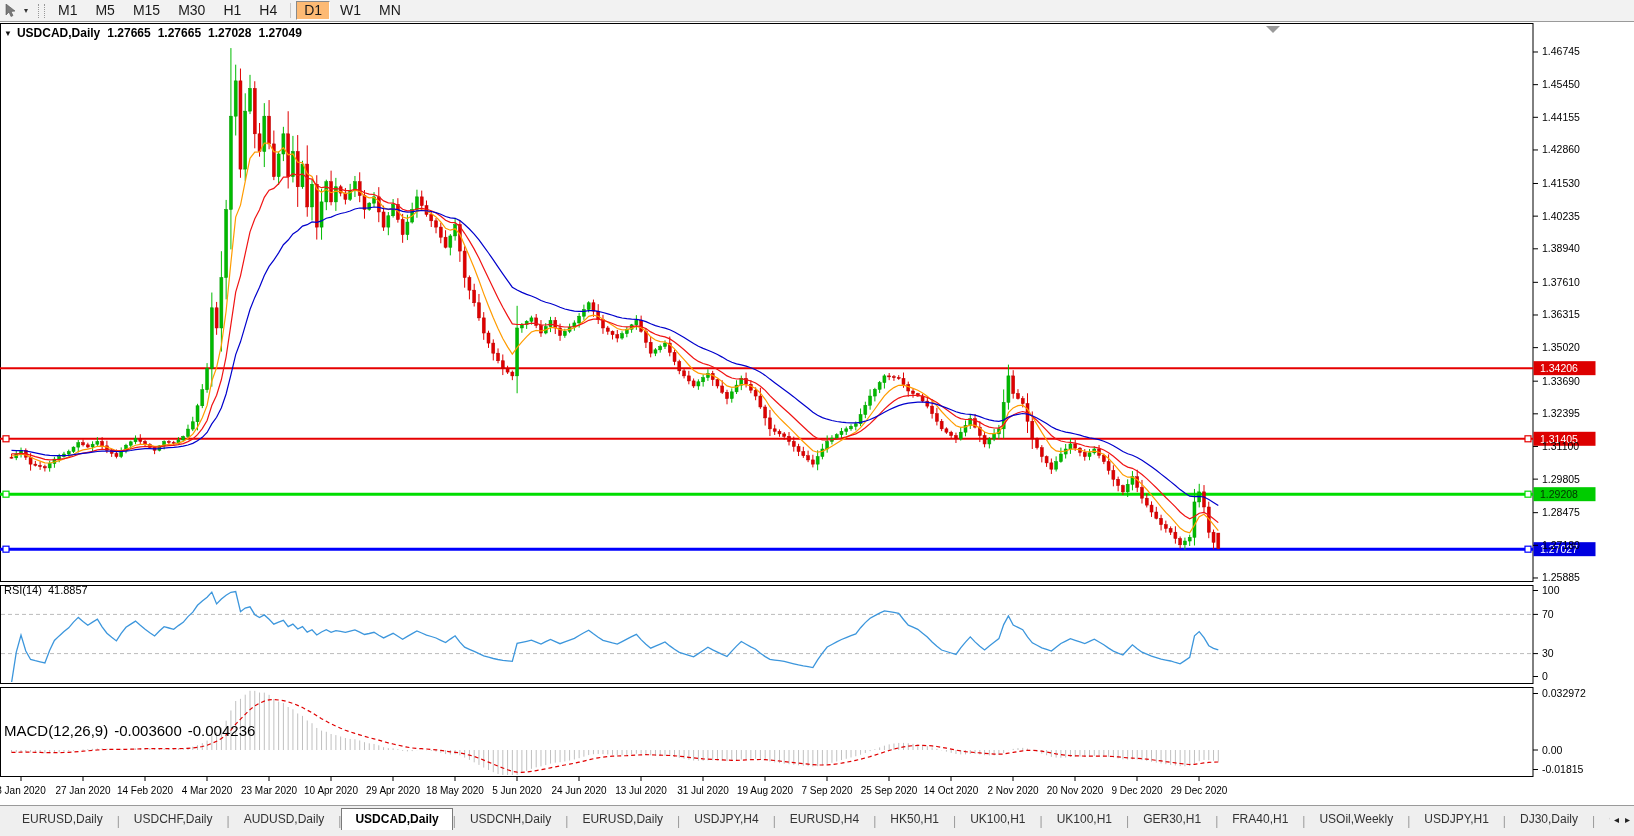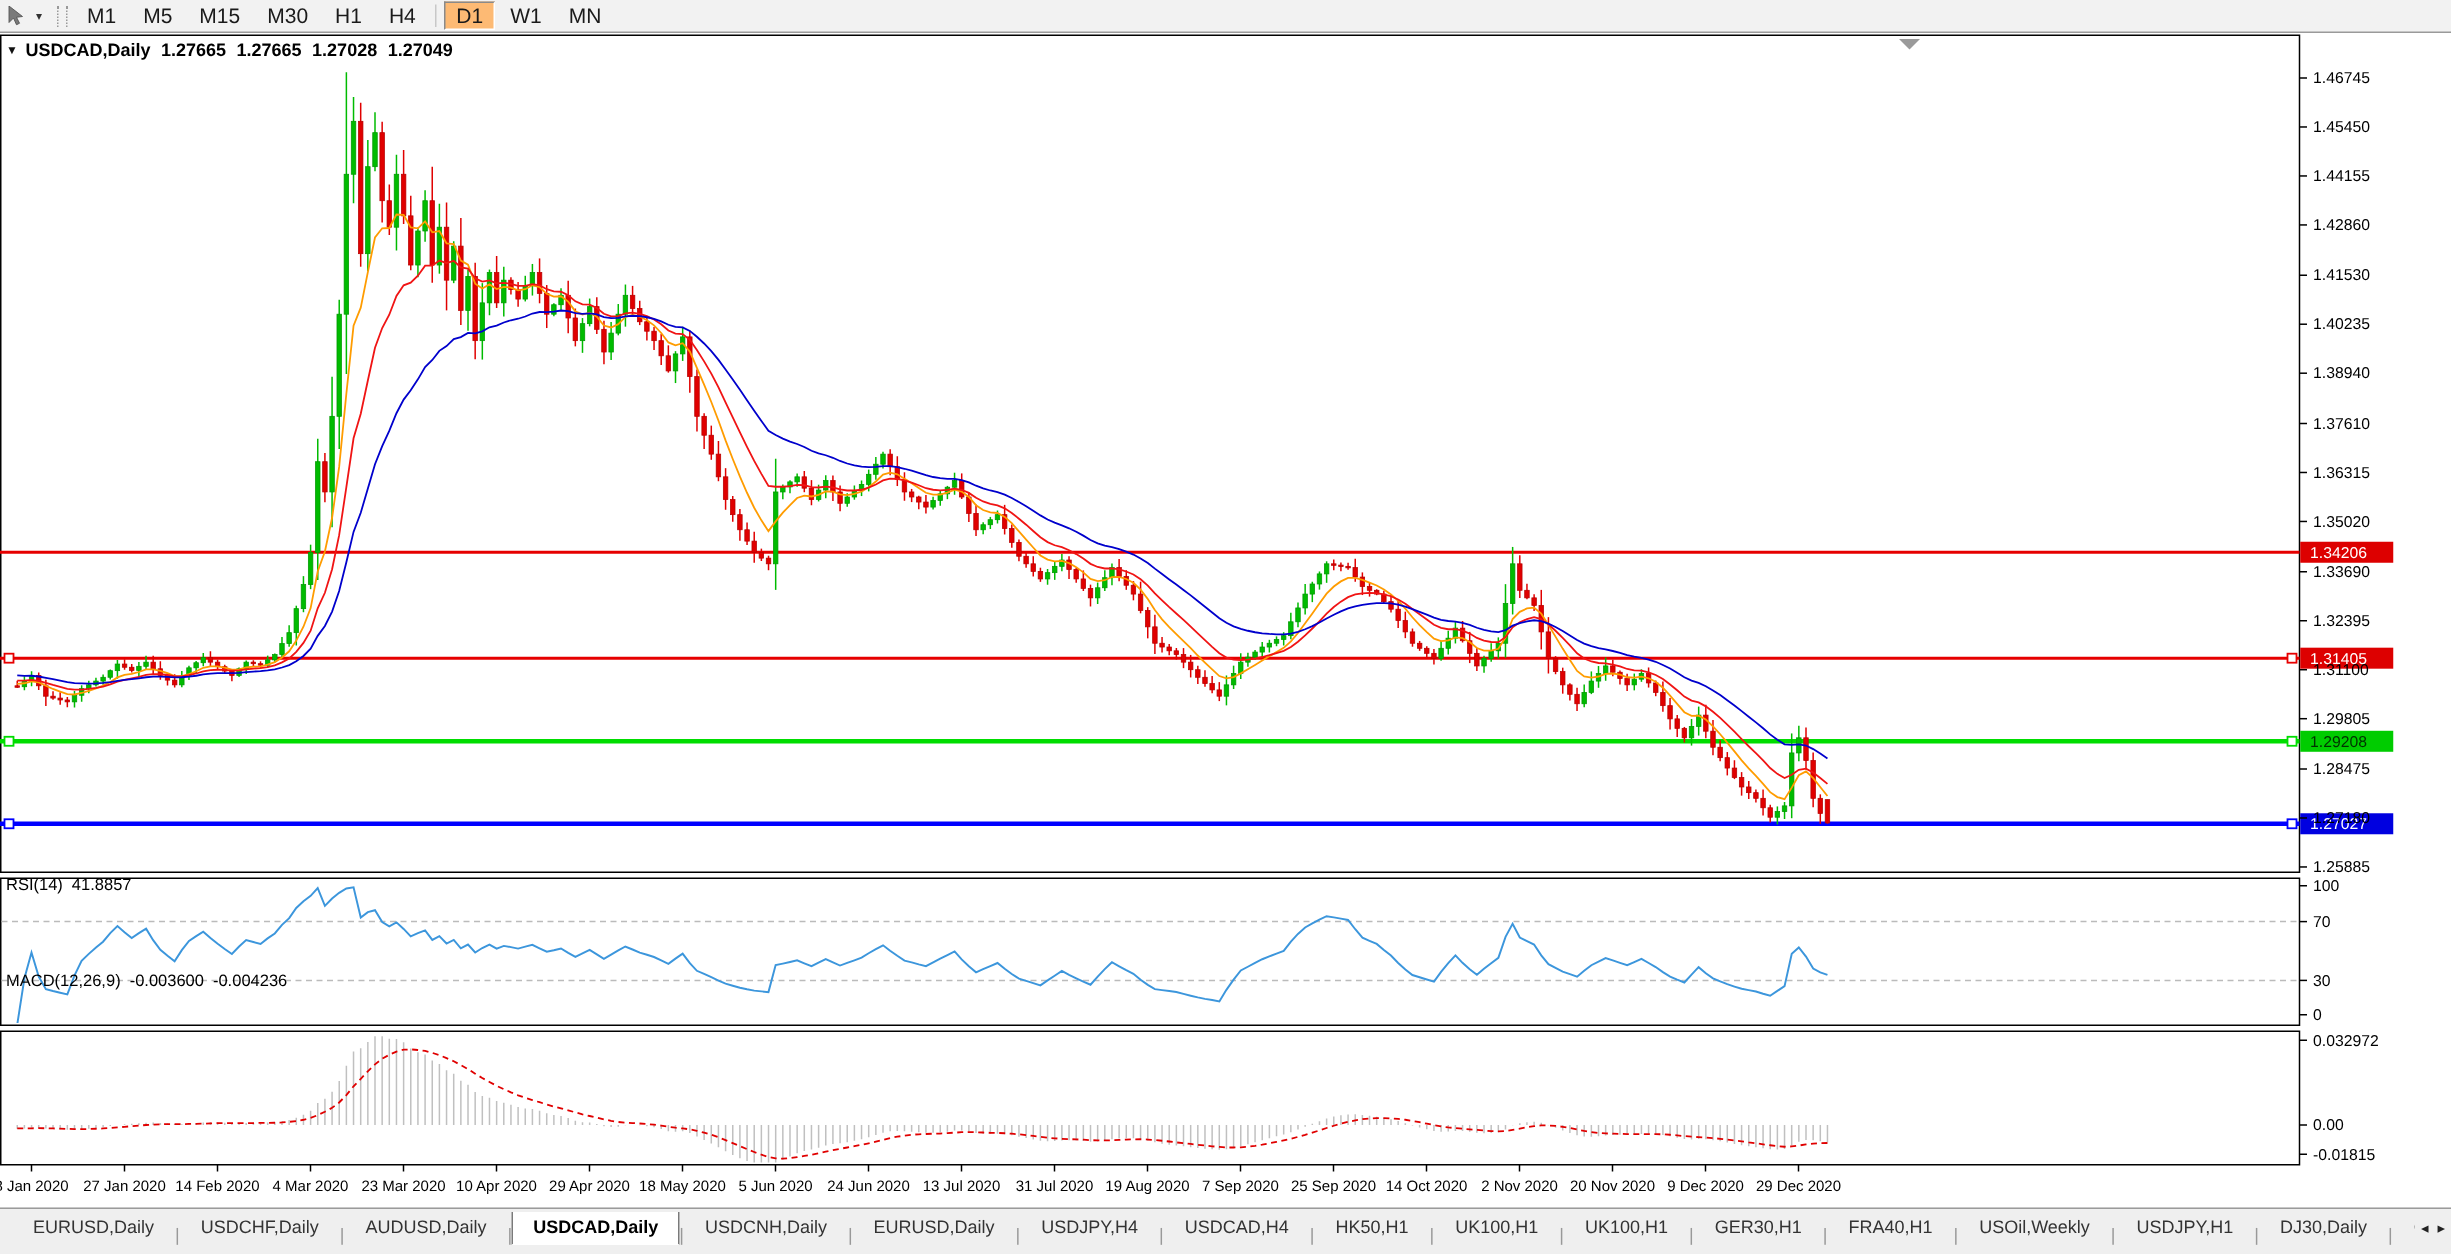--- a/index.html
+++ b/index.html
@@ -14,26 +14,26 @@
   .vsep{width:1px;height:15px;background:#c8c8c8;margin:0 4px;}
   .tfbtn{font-size:14px;color:#1a1a1a;padding:2px 7px;margin:0 1px;border:1px solid transparent;cursor:default;line-height:13px;}
   .tfbtn.active{background:#fdba74;border-top:1px solid #8a8a8a;border-left:1px solid #8a8a8a;
                 border-bottom:1px solid #fff;border-right:1px solid #fff;}
   
   .overlay{position:absolute;z-index:3;color:#000;white-space:nowrap;}
   #chart-title{left:4px;top:26px;font-size:12px;font-weight:600;}
   #chart-title .num{font-weight:600;margin-left:7px;}
   #title-caret{display:inline-block;font-size:8px;vertical-align:1px;margin-right:5px;color:#111;}
   #rsi-label{left:4px;top:584px;font-size:11px;}
-  #macd-label{left:4px;top:648px;font-size:11px;}
+  #macd-label{left:4px;top:722px;font-size:15px;}
   #rsi-label .val,#macd-label .val{margin-left:6px;}
   
   #tabbar{position:absolute;left:0;top:805px;width:1634px;height:31px;background:#efefef;
           border-top:1px solid #9a9a9a;z-index:5;display:flex;align-items:flex-start;}
-  #tabs{display:flex;align-items:flex-end;padding-left:8px;margin-top:2px;height:22px;overflow:hidden;flex:1;}
+  #tabs{display:flex;align-items:center;padding-left:8px;margin-top:2px;height:22px;overflow:hidden;flex:1;}
   .tab{font-size:12px;color:#333;padding:3px 13px 4px 13px;cursor:default;line-height:14px;border:1px solid transparent;}
   .tab.active{background:#fff;color:#000;font-weight:bold;
               border:1px solid #7a7a7a;border-bottom:1px solid #fff;}
   .tabsep{color:#999;font-size:12px;padding-top:3px;}
   .tabscroll{display:flex;align-items:center;height:22px;margin-top:2px;padding:0 4px;gap:6px;}
   .tabscroll span{font-size:10px;color:#222;cursor:default;}
   svg text{font-family:"Liberation Sans",sans-serif;}
 </style>
 </head>
 <body>
@@ -992,21 +992,21 @@
         <span class="tab">AUDUSD,Daily</span>
         <span class="tabsep">|</span>
         <span class="tab active">USDCAD,Daily</span>
         <span class="tabsep">|</span>
         <span class="tab">USDCNH,Daily</span>
         <span class="tabsep">|</span>
         <span class="tab">EURUSD,Daily</span>
         <span class="tabsep">|</span>
         <span class="tab">USDJPY,H4</span>
         <span class="tabsep">|</span>
-        <span class="tab">USDCAD,H4</span>
+        <span class="tab">EURUSD,H4</span>
         <span class="tabsep">|</span>
         <span class="tab">HK50,H1</span>
         <span class="tabsep">|</span>
         <span class="tab">UK100,H1</span>
         <span class="tabsep">|</span>
         <span class="tab">UK100,H1</span>
         <span class="tabsep">|</span>
         <span class="tab">GER30,H1</span>
         <span class="tabsep">|</span>
         <span class="tab">FRA40,H1</span>

